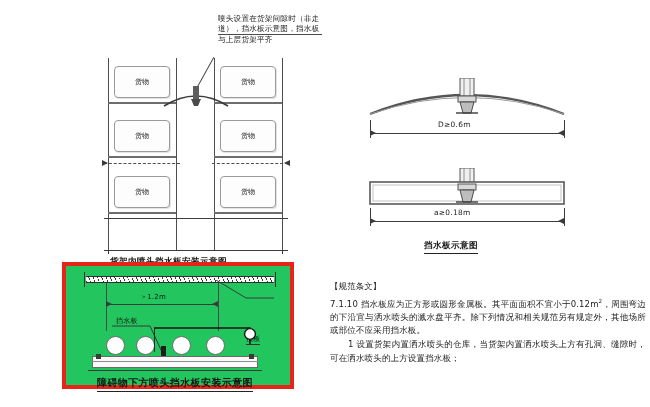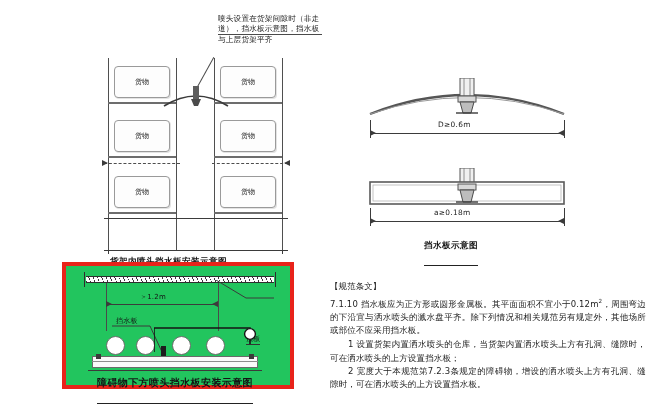--- a/index.html
+++ b/index.html
@@ -51,21 +51,21 @@
     position: absolute; height: 0;
     border-top: 1px dashed #4d4d4d;
   }
   .caption {
     position: absolute;
     font-size: 8.6px;
     font-weight: bold;
     color: #141414;
     white-space: nowrap;
     border-bottom: 1px solid #222;
-    padding-bottom: 13px;
+    padding-bottom: 1px;
     letter-spacing: .4px;
   }
 
   
   #fig-curved { left: 352px; top: 78px; width: 230px; height: 80px; }
   #fig-flat   { left: 352px; top: 168px; width: 230px; height: 80px; }
 
   .dim-label {
     position: absolute;
     font-size: 7.4px;
@@ -298,16 +298,15 @@
     <div class="caption cn" style="left:31px; top:110px; font-size:10px;">障碍物下方喷头挡水板安装示意图</div>
   </div>
 
   <div id="reg-block">
     <div id="reg-title" class="cn">【规范条文】</div>
 
     <p class="reg-p cn"><span>7.1.10 挡水板应为正方形或圆形金属板。其平面面积不宜小于0.12m<sup>2</sup>，周围弯边的下沿宜与洒水喷头的溅水盘平齐。除下列情况和相关规范另有规定外，其他场所或部位不应采用挡水板。</span></p>
 
     <p class="reg-p indent cn" style="margin-top:1px;">1 设置货架内置洒水喷头的仓库，当货架内置洒水喷头上方有孔洞、缝隙时，可在洒水喷头的上方设置挡水板；</p>
 
-    <p class="reg-p indent cn">2 宽度大于本规范第7.2.3条规定的障碍物，增设的洒水喷头上方有孔洞、缝隙时，可在洒水喷头的上方设置挡水板。</p>
   </div>
 
 </div>
 
 </body></html>

